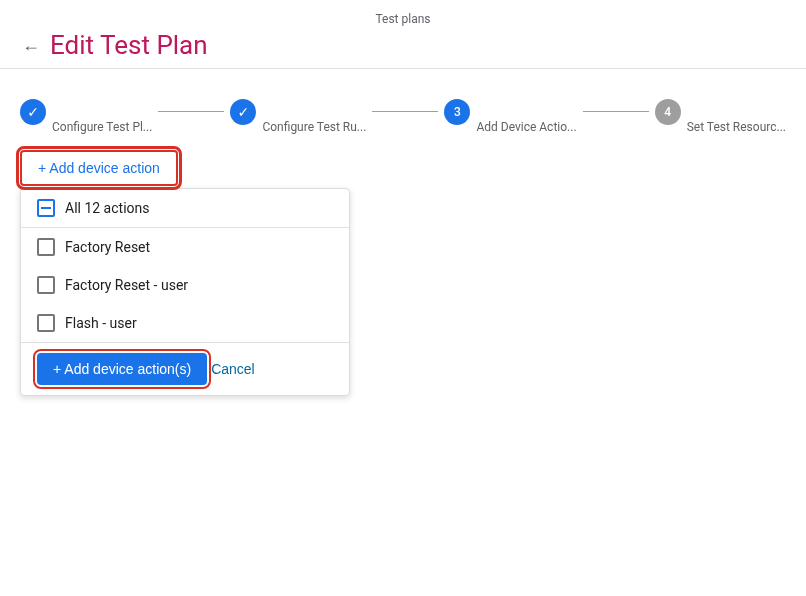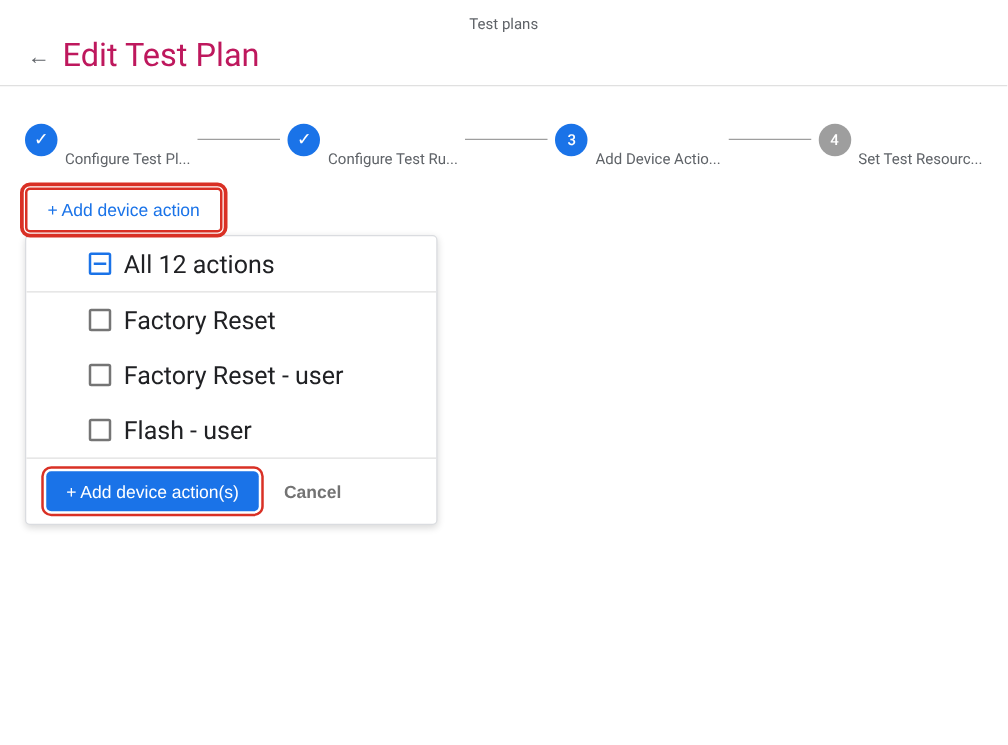--- a/index.html
+++ b/index.html
@@ -143,23 +143,22 @@
       max-height: 320px;
       overflow-y: auto;
     }
 
     .dropdown-item {
       display: flex;
       align-items: center;
       gap: 10px;
       padding: 10px 16px;
       cursor: pointer;
-      font-size: 20px;
+      font-size: 14px;
       color: #202124;
-      margin-left: 34px;
     }
     .dropdown-item.selected {
       background: #e8f0fe;
     }
 
     
     .cb {
       width: 18px;
       height: 18px;
       border: 2px solid #757575;
@@ -206,42 +205,41 @@
     .divider {
       height: 1px;
       background: #e0e0e0;
       margin: 0;
     }
 
     
     .dropdown-footer {
       display: flex;
       align-items: flex-end;
-      gap: 16px;
       padding: 10px 16px;
       border-top: 1px solid #e0e0e0;
     }
     .add-actions-btn {
       background: #1a73e8;
       color: #fff;
       border: none;
       border-radius: 4px;
       padding: 8px 16px;
       font-size: 14px;
       font-weight: 500;
       cursor: pointer;
       outline: 2px solid #d93025;
       outline-offset: 2px;
     }
     .cancel-btn {
       background: none;
       border: none;
-      color: #737373;
-      font-size: 14px;
-      font-weight: 700;
+      color: #0369a1;
+      font-size: 14px;
+      font-weight: 400;
       cursor: pointer;
       padding: 8px 4px;
     }
   </style>
 </head>
 <body>
 
 <div class="page-wrapper">
 
   <div class="header">

